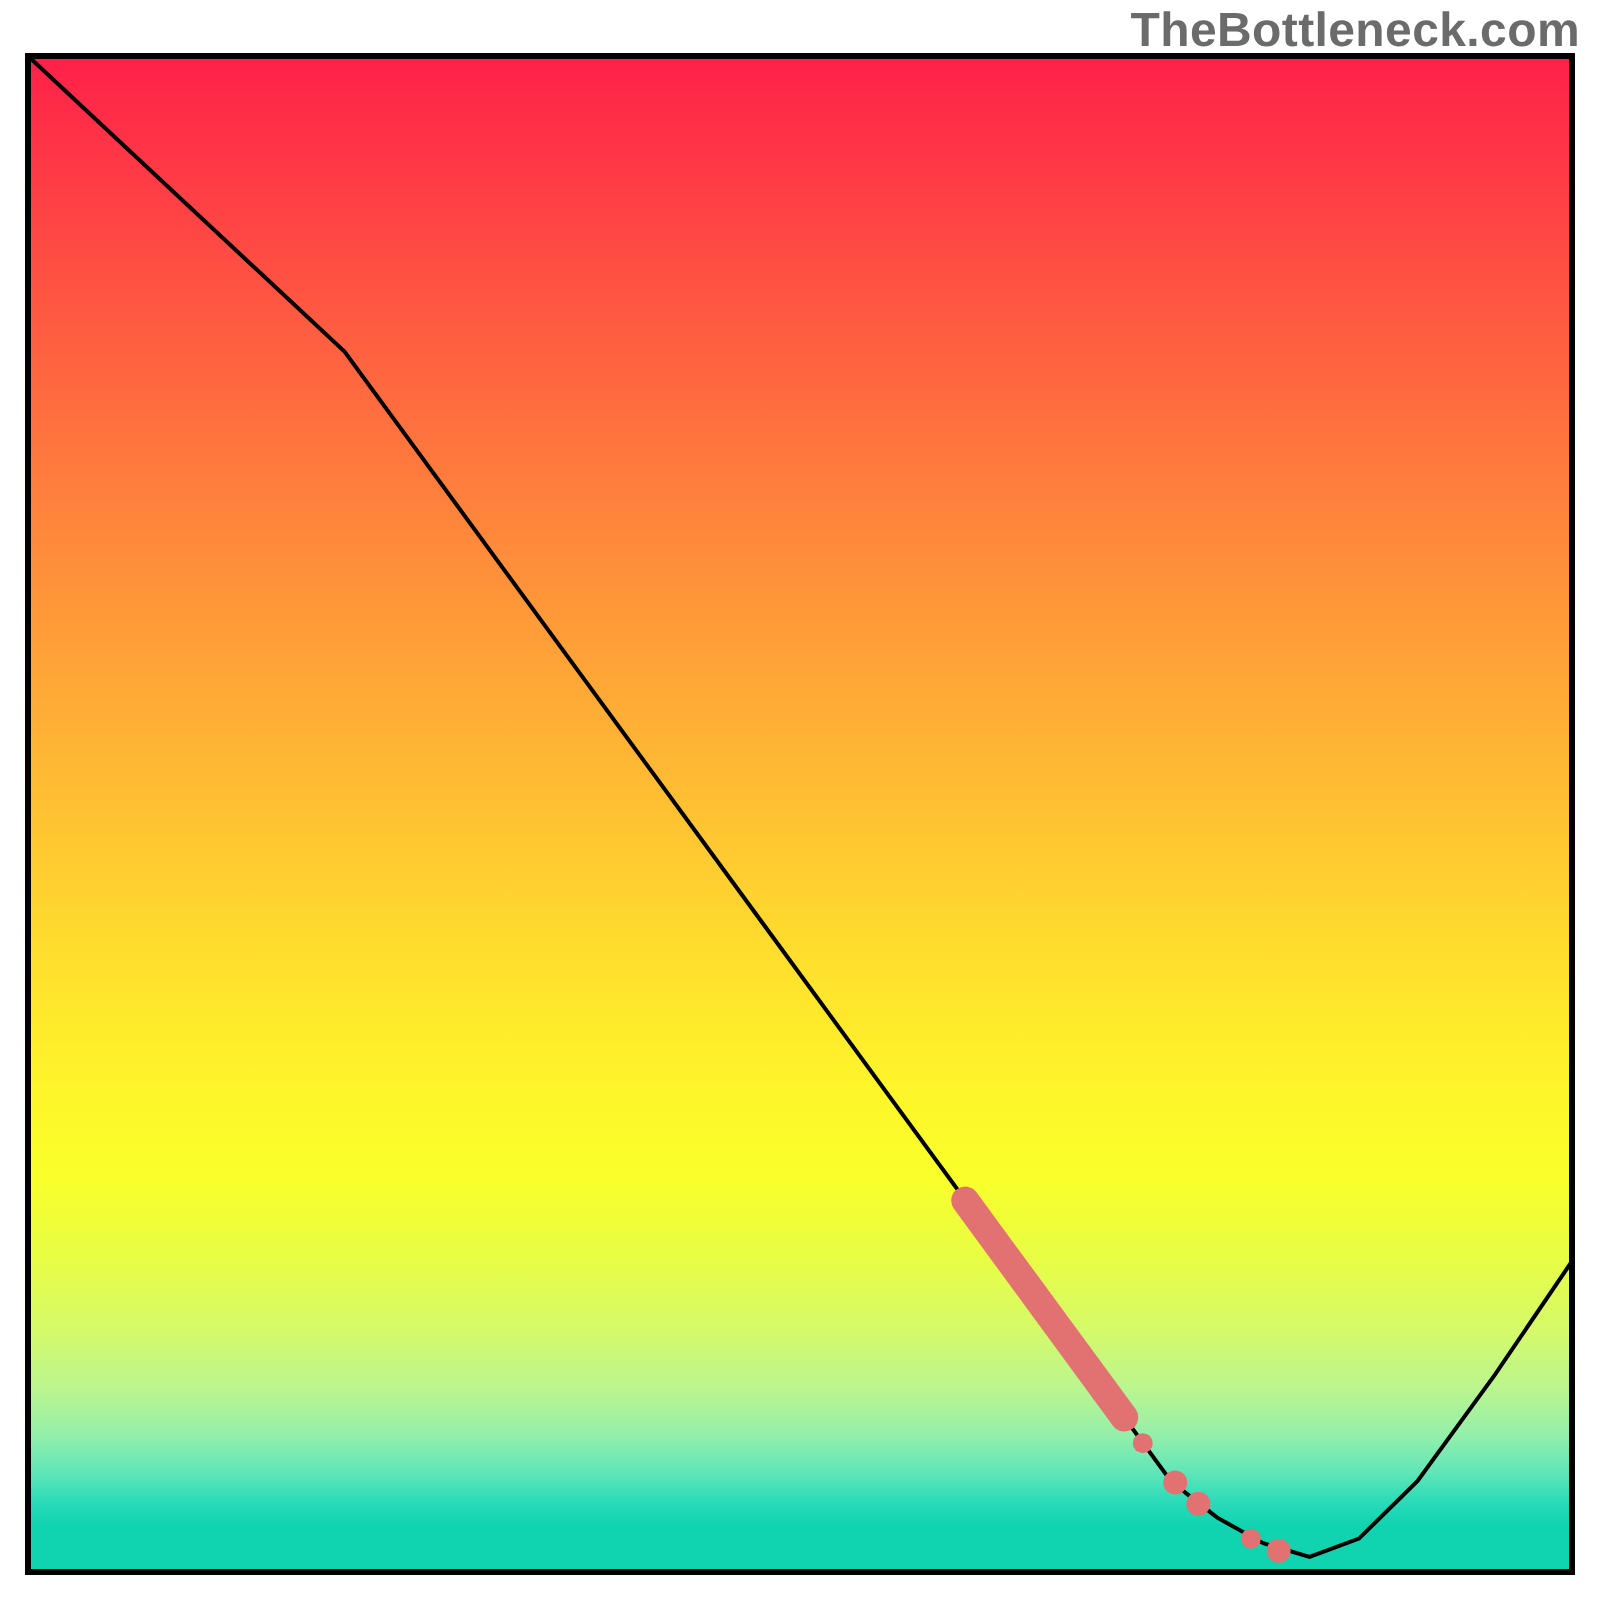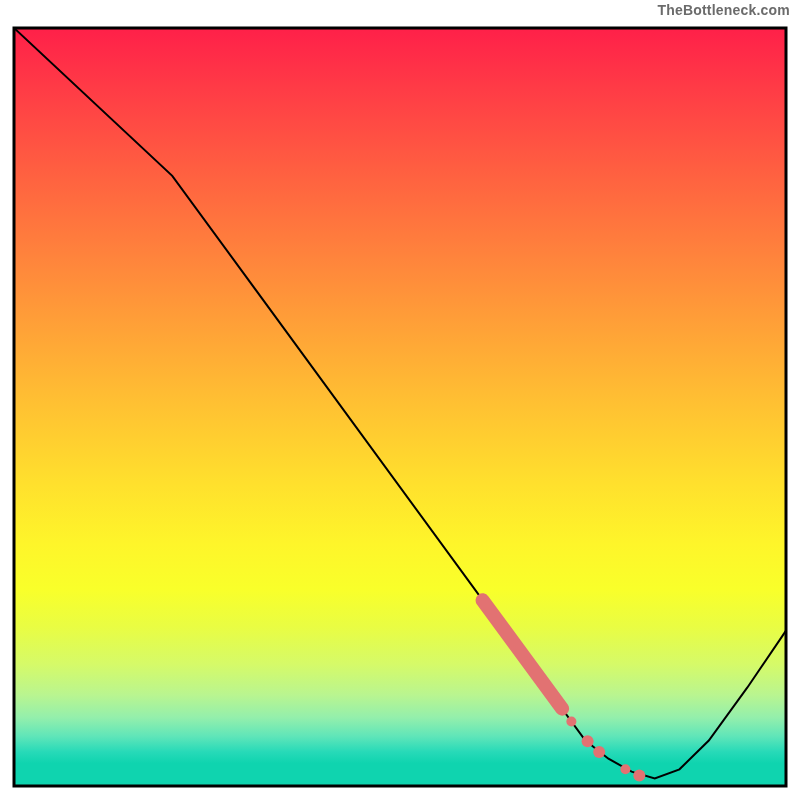--- a/index.html
+++ b/index.html
@@ -13,21 +13,21 @@
   }
   .stage {
     position: relative;
     width: 800px;
     height: 800px;
   }
   .watermark {
     position: absolute;
     top: 2px;
     right: 10px;
-    font-size: 14px;
+    font-size: 24px;
     font-weight: 600;
     color: #6b6b6b;
     letter-spacing: 0.2px;
   }
   svg {
     display: block;
   }
 </style>
 </head>
 <body>

